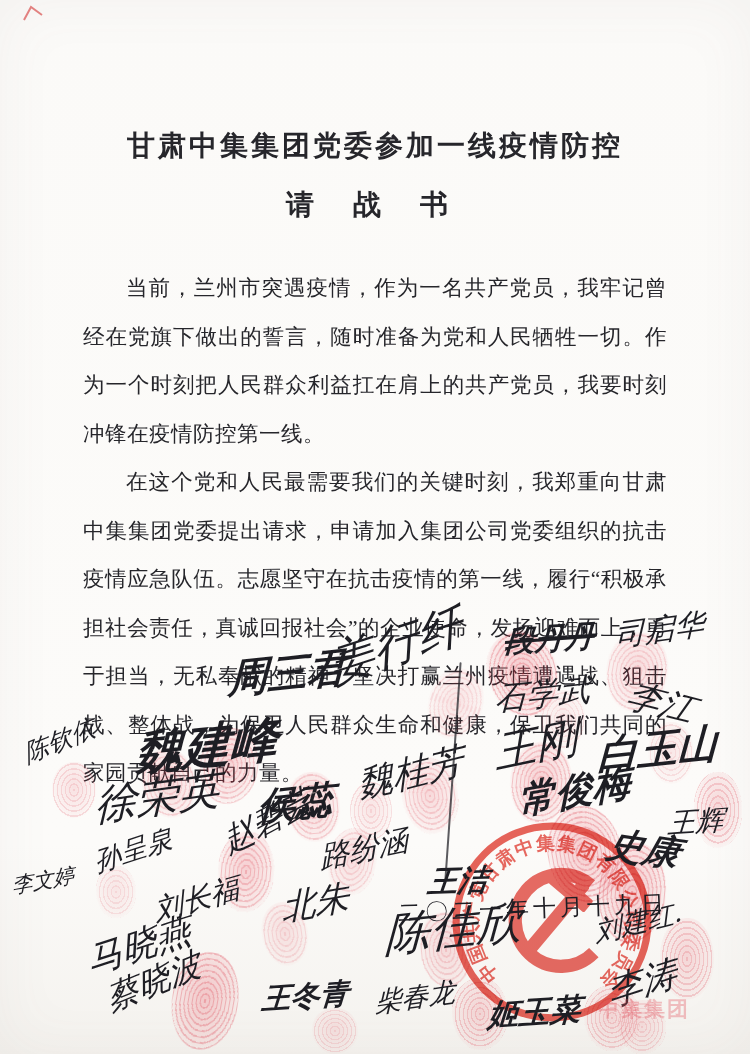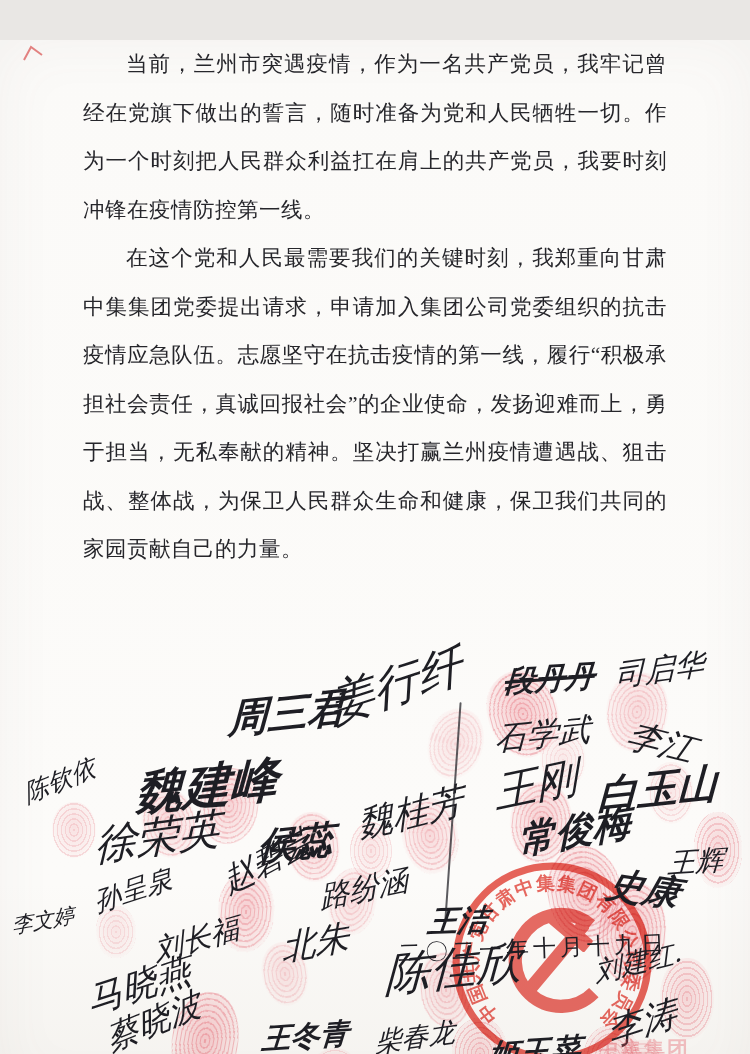--- a/index.html
+++ b/index.html
@@ -55,20 +55,24 @@
   .tail-stroke{
     position:absolute;left:452px;top:662px;width:2px;height:218px;
     background:#26262b;opacity:.75;transform:rotate(4deg);border-radius:2px;
   }
 </style>
 </head>
 <body>
 
 <div class="page">
 
+  <div class="title-block">
+    <div class="title-line1">甘肃中集集团党委参加一线疫情防控</div>
+    <div class="title-line2">请 战 书</div>
+  </div>
 
   <div class="body-block">
     <p>当前，兰州市突遇疫情，作为一名共产党员，我牢记曾经在党旗下做出的誓言，随时准备为党和人民牺牲一切。作为一个时刻把人民群众利益扛在肩上的共产党员，我要时刻冲锋在疫情防控第一线。</p>
     <p>在这个党和人民最需要我们的关键时刻，我郑重向甘肃中集集团党委提出请求，申请加入集团公司党委组织的抗击疫情应急队伍。志愿坚守在抗击疫情的第一线，履行“积极承担社会责任，真诚回报社会”的企业使命，发扬迎难而上，勇于担当，无私奉献的精神。坚决打赢兰州疫情遭遇战、狙击战、整体战，为保卫人民群众生命和健康，保卫我们共同的家园贡献自己的力量。</p>
   </div>
 
   <div class="print-layer">
       <div class="print" style="left: 488px; top: 630px; width: 70px; height: 88px; opacity: 0.85; transform: rotate(-15deg);"></div>
       <div class="print" style="left: 606px; top: 632px; width: 62px; height: 80px; opacity: 0.55; transform: rotate(10deg);"></div>
       <div class="print" style="left: 428px; top: 668px; width: 55px; height: 72px; opacity: 0.4; transform: rotate(18deg);"></div>

